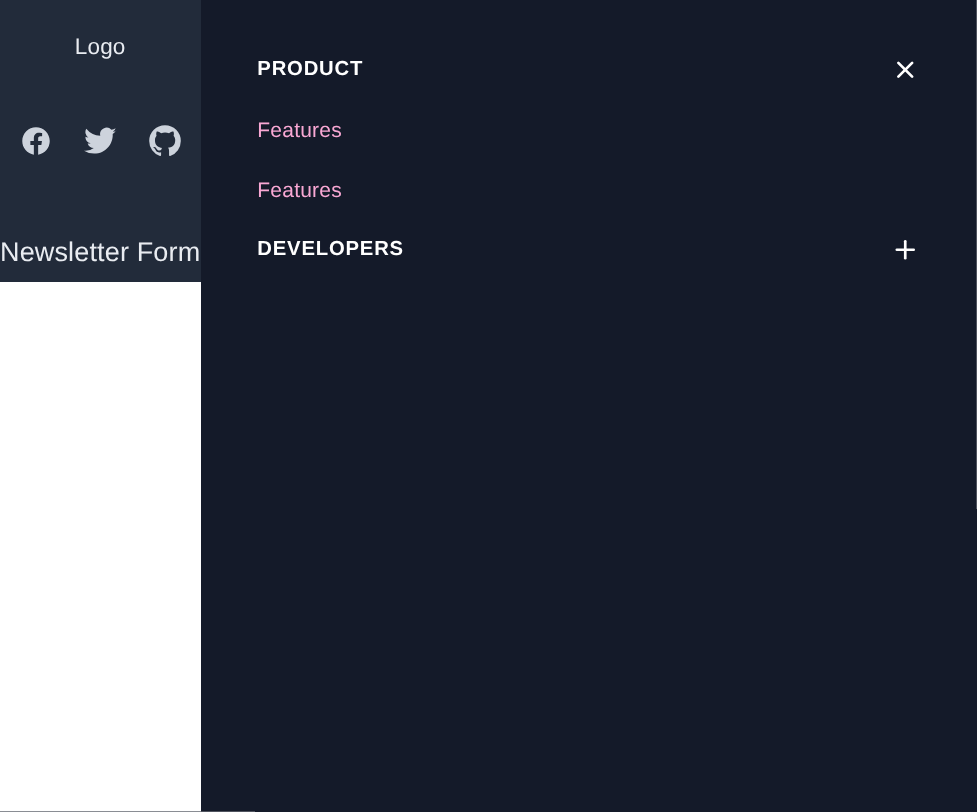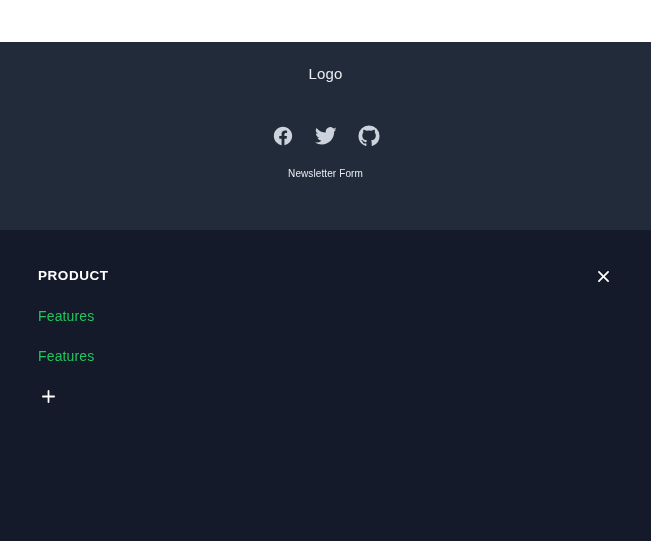--- a/index.html
+++ b/index.html
@@ -13,21 +13,21 @@
     background: #ffffff;
     font-family: "Liberation Sans", sans-serif;
     overflow: hidden;
   }
 
   .page {
     width: 651px;
     height: 541px;
     position: relative;
     display: flex;
-    flex-direction: column;
+    flex-direction: row;
   }
 
   
   .top-white {
     height: 42px;
     background: #ffffff;
     flex: 0 0 auto;
   }
 
   
@@ -66,23 +66,23 @@
     cursor: pointer;
   }
   .social-link svg {
     display: block;
     width: 22px;
     height: 22px;
     fill: #cdd3dc;
   }
 
   .newsletter-text {
-    margin-top: 17px;
+    margin-top: 53px;
     color: #e9ecf1;
-    font-size: 10px;
+    font-size: 18px;
     line-height: 20px;
     font-weight: 400;
     letter-spacing: 0.1px;
   }
 
   
   .footer-accordion {
     background: #141a29;
     flex: 1 1 auto;
     box-sizing: border-box;
@@ -132,21 +132,21 @@
   }
 
   .accordion-panel {
     display: block;
   }
 
   .accordion-link {
     display: block;
     height: 40px;
     line-height: 40px;
-    color: #22c55e;
+    color: #f9a8d4;
     font-size: 14px;
     font-weight: 400;
     letter-spacing: 0.15px;
     text-decoration: none;
     cursor: pointer;
   }
 
   
   .section-product > .accordion-header { margin-top: 26px; }
 </style>
@@ -212,20 +212,21 @@
       </div>
       <div class="accordion-panel">
         <a class="accordion-link">Features</a>
         <a class="accordion-link">Features</a>
       </div>
     </div>
 
 
     <div class="accordion-section section-developers">
       <div class="accordion-header">
+        <span class="accordion-title">DEVELOPERS</span>
         <span class="accordion-toggle">
           <span>
             <svg viewBox="0 0 20 20" aria-hidden="true">
               <line x1="10" y1="3.4" x2="10" y2="16.6"></line>
               <line x1="3.4" y1="10" x2="16.6" y2="10"></line>
             </svg>
           </span>
         </span>
       </div>
 

